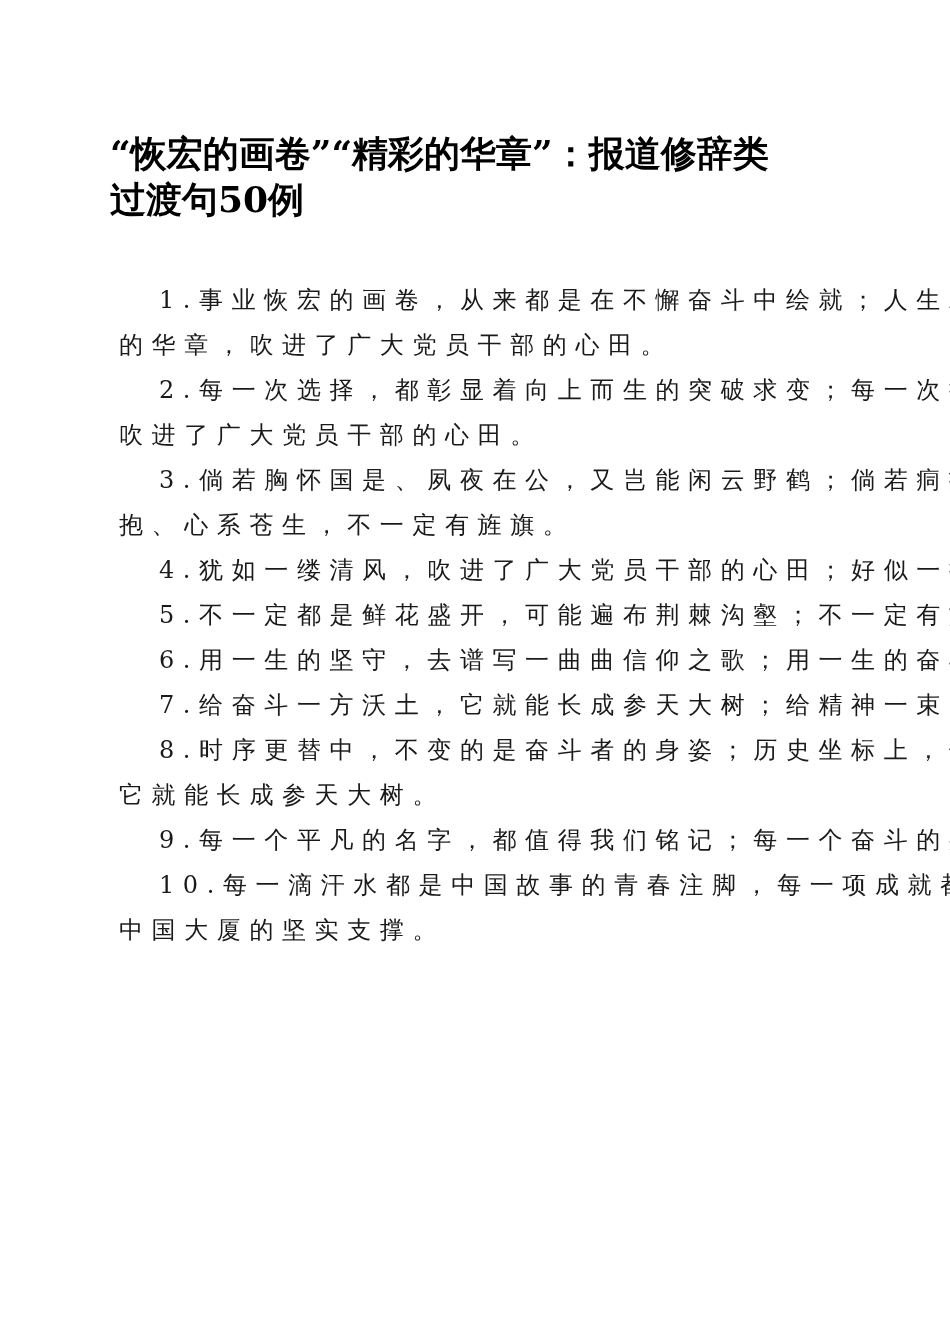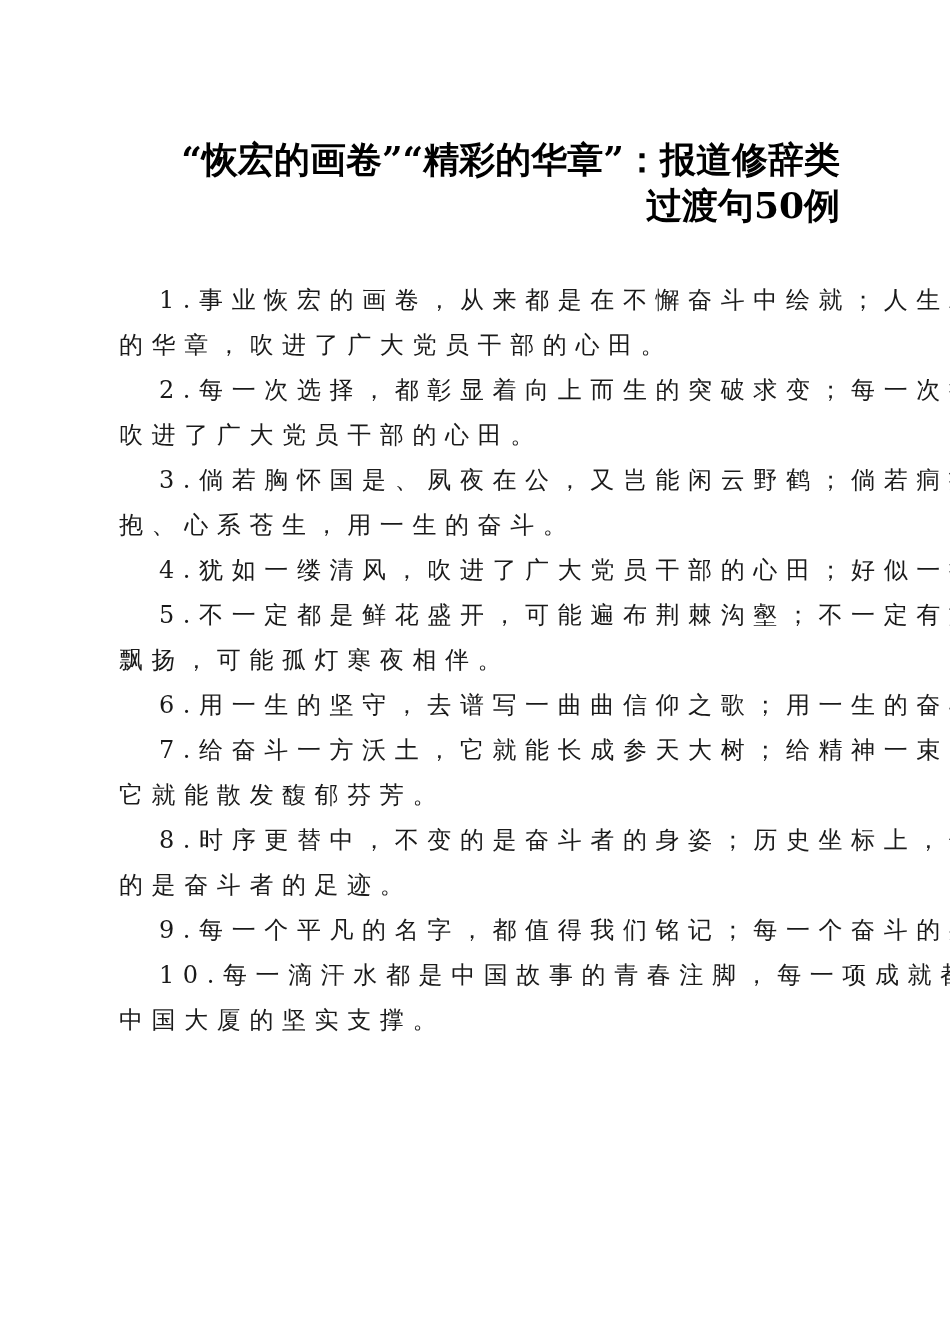--- a/index.html
+++ b/index.html
@@ -18,23 +18,23 @@
       position: absolute;
       left: 0;
       top: 0;
       width: 950px;
       height: 1344px;
       background: #ffffff;
     }
     .title {
       position: absolute;
       left: 110px;
-      top: 136px;
+      top: 130px;
       width: 730px;
-      text-align: right;
+      text-align: left;
       font-family: "DejaVu Serif", "Liberation Serif", serif;
       font-weight: bold;
       font-size: 36px;
       line-height: 46px;
       letter-spacing: 0px;
       color: #000000;
       margin: 0;
     }
     .title .line { display: block; white-space: nowrap; }
     .body {
@@ -74,39 +74,37 @@
     <p class="para" style="text-indent:0">
       <span class="line first">1.事业恢宏的画卷，从来都是在不懈奋斗中绘就；人生精彩</span>
       <span class="line">的华章，吹进了广大党员干部的心田。</span>
     </p>
     <p class="para" style="text-indent:0">
       <span class="line first">2.每一次选择，都彰显着向上而生的突破求变；每一次拼搏，</span>
       <span class="line">吹进了广大党员干部的心田。</span>
     </p>
     <p class="para" style="text-indent:0">
       <span class="line first">3.倘若胸怀国是、夙夜在公，又岂能闲云野鹤；倘若痌瘝在</span>
-      <span class="line">抱、心系苍生，用一生的奋斗。</span>
+      <span class="line">抱、心系苍生，不一定有旌旗。</span>
     </p>
     <p class="para" style="text-indent:0">
       <span class="line first">4.犹如一缕清风，吹进了广大党员干部的心田；好似一抹暖</span>
     </p>
     <p class="para" style="text-indent:0">
       <span class="line first">5.不一定都是鲜花盛开，可能遍布荆棘沟壑；不一定有旌旗</span>
-      <span class="line">飘扬，可能孤灯寒夜相伴。</span>
     </p>
     <p class="para" style="text-indent:0">
       <span class="line first">6.用一生的坚守，去谱写一曲曲信仰之歌；用一生的奋斗，</span>
     </p>
     <p class="para" style="text-indent:0">
       <span class="line first">7.给奋斗一方沃土，它就能长成参天大树；给精神一束阳光，</span>
-      <span class="line">它就能散发馥郁芬芳。</span>
     </p>
     <p class="para" style="text-indent:0">
       <span class="line first">8.时序更替中，不变的是奋斗者的身姿；历史坐标上，铭刻</span>
-      <span class="line">的是奋斗者的足迹。</span>
+      <span class="line">它就能长成参天大树。</span>
     </p>
     <p class="para" style="text-indent:0">
       <span class="line first">9.每一个平凡的名字，都值得我们铭记；每一个奋斗的身影，</span>
     </p>
     <p class="para" style="text-indent:0">
       <span class="line first">10.每一滴汗水都是中国故事的青春注脚，每一项成就都是</span>
       <span class="line">中国大厦的坚实支撑。</span>
     </p>
   </div>
 </div>

